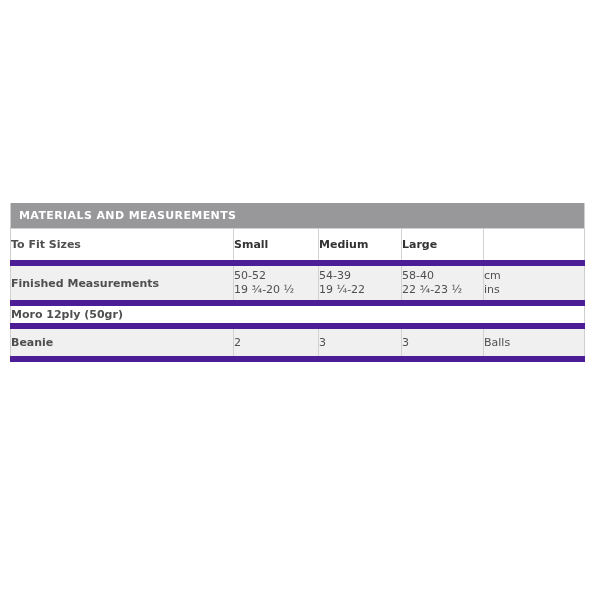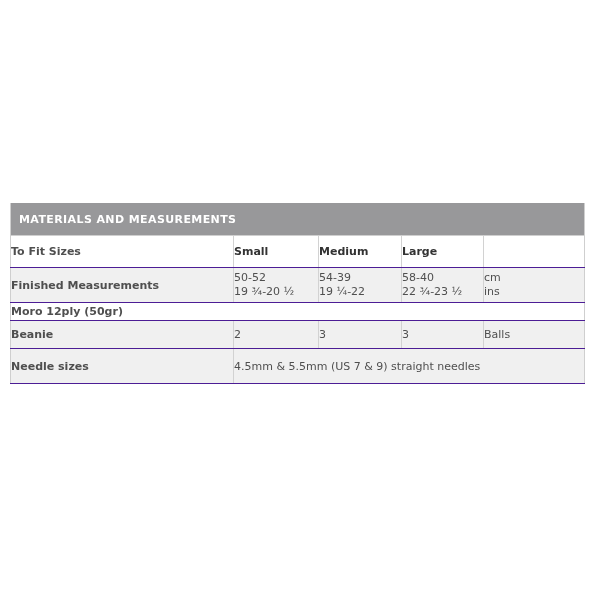--- a/index.html
+++ b/index.html
@@ -23,30 +23,30 @@
     border-collapse: collapse;
     table-layout: fixed;
     border: 1px solid #cfcfcf;
     border-top: none;
   }
   table.mat td {
     padding: 0;
     font-size: 11px;
     color: #4f4f4f;
     vertical-align: middle;
-    border-bottom: 1px solid #4c1d95;
+    border-bottom: 6px solid #4c1d95;
     overflow: hidden;
     white-space: nowrap;
   }
   tr.titlebar td {
     background: #98989a;
     color: #ffffff;
     font-weight: bold;
     letter-spacing: 0.4px;
-    height: 32px;
+    height: 25px;
     padding-left: 8px;
     border-bottom: 1px solid #cfcfcf;
   }
   td.lbl {
     font-weight: bold;
     color: #333333;
     text-align: left;
     padding-left: 8px;
   }
   td.val { text-align: left; }
@@ -119,19 +119,15 @@
 
     <tr class="alt r-item1">
       <td class="lbl">Beanie</td>
       <td class="val c">2</td>
       <td class="val c">3</td>
       <td class="val c">3</td>
       <td class="val c">Balls</td>
     </tr>
 
 
-    <tr class="alt r-needle">
-      <td class="lbl">Needle sizes</td>
-      <td colspan="4" class="needle-val c">4.5mm &amp; 5.5mm (US 7 &amp; 9) straight needles</td>
-    </tr>
   </tbody>
     </table>
 </div>
 
 </body></html>

